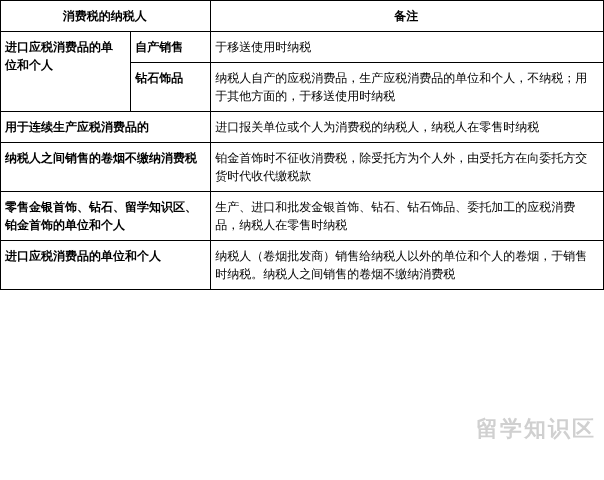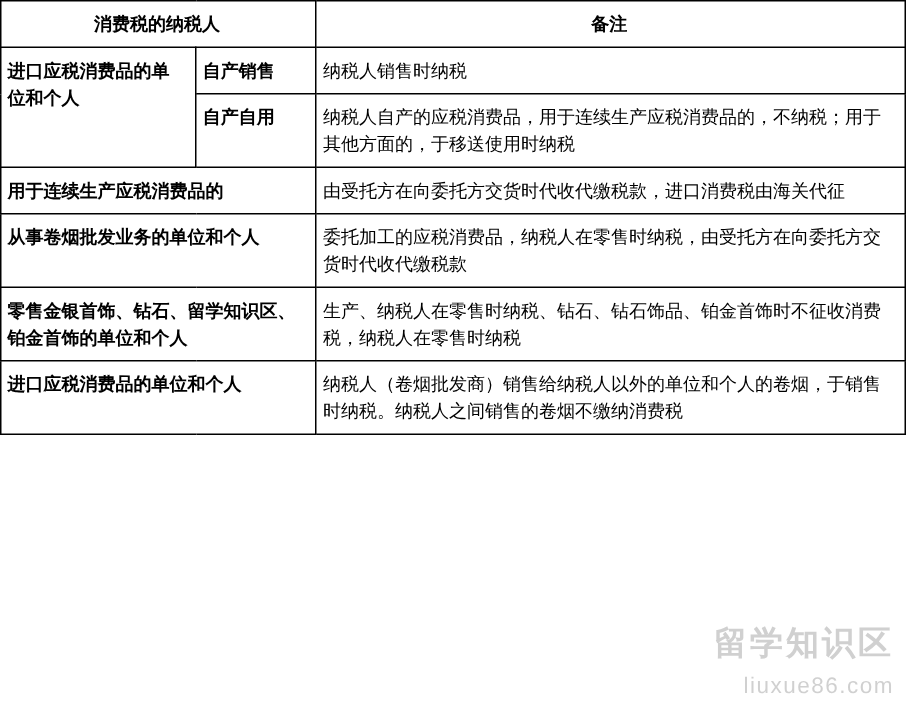--- a/index.html
+++ b/index.html
@@ -81,46 +81,45 @@
     </colgroup>
     <tbody>
       <tr>
         <td class="hdr" colspan="2">消费税的纳税人</td>
         <td class="hdr">备注</td>
       </tr>
 
       <tr>
         <td class="cell-bold" rowspan="2">进口应税消费品的单位和个人</td>
         <td class="cell-bold">自产销售</td>
-        <td>纳税人销售时纳税</td>
+        <td>于移送使用时纳税</td>
       </tr>
 
       <tr>
-        <td class="cell-bold">自产自用</td>
-        <td>纳税人自产的应税消费品，用于连续生产应税消费品的，不纳税；用于其他方面的，于移送使用时纳税</td>
+        <td class="cell-bold">钻石饰品</td>
+        <td>纳税人自产的应税消费品，生产应税消费品的单位和个人，不纳税；用于其他方面的，于移送使用时纳税</td>
       </tr>
 
       <tr>
         <td class="cell-bold" colspan="2">用于连续生产应税消费品的</td>
-        <td>由受托方在向委托方交货时代收代缴税款，进口消费税由海关代征</td>
+        <td>进口报关单位或个人为消费税的纳税人，纳税人在零售时纳税</td>
       </tr>
 
       <tr>
-        <td class="cell-bold" colspan="2">从事卷烟批发业务的单位和个人</td>
-        <td>委托加工的应税消费品，纳税人在零售时纳税，由受托方在向委托方交货时代收代缴税款</td>
+        <td class="cell-bold" colspan="2">纳税人之间销售的卷烟不缴纳消费税</td>
+        <td>铂金首饰时不征收消费税，除受托方为个人外，由受托方在向委托方交货时代收代缴税款</td>
       </tr>
 
       <tr>
         <td class="cell-bold" colspan="2">零售金银首饰、钻石、留学知识区、铂金首饰的单位和个人</td>
-        <td>生产、纳税人在零售时纳税、钻石、钻石饰品、铂金首饰时不征收消费税，纳税人在零售时纳税</td>
+        <td>生产、进口和批发金银首饰、钻石、钻石饰品、委托加工的应税消费品，纳税人在零售时纳税</td>
       </tr>
 
       <tr>
         <td class="cell-bold" colspan="2">进口应税消费品的单位和个人</td>
         <td>纳税人（卷烟批发商）销售给纳税人以外的单位和个人的卷烟，于销售时纳税。纳税人之间销售的卷烟不缴纳消费税</td>
       </tr>
     </tbody>
   </table>
 
   <div class="watermark-text">留学知识区</div>
-  <div class="watermark-sub">liuxue86.com</div>
 
 </div>
 
 </body></html>

